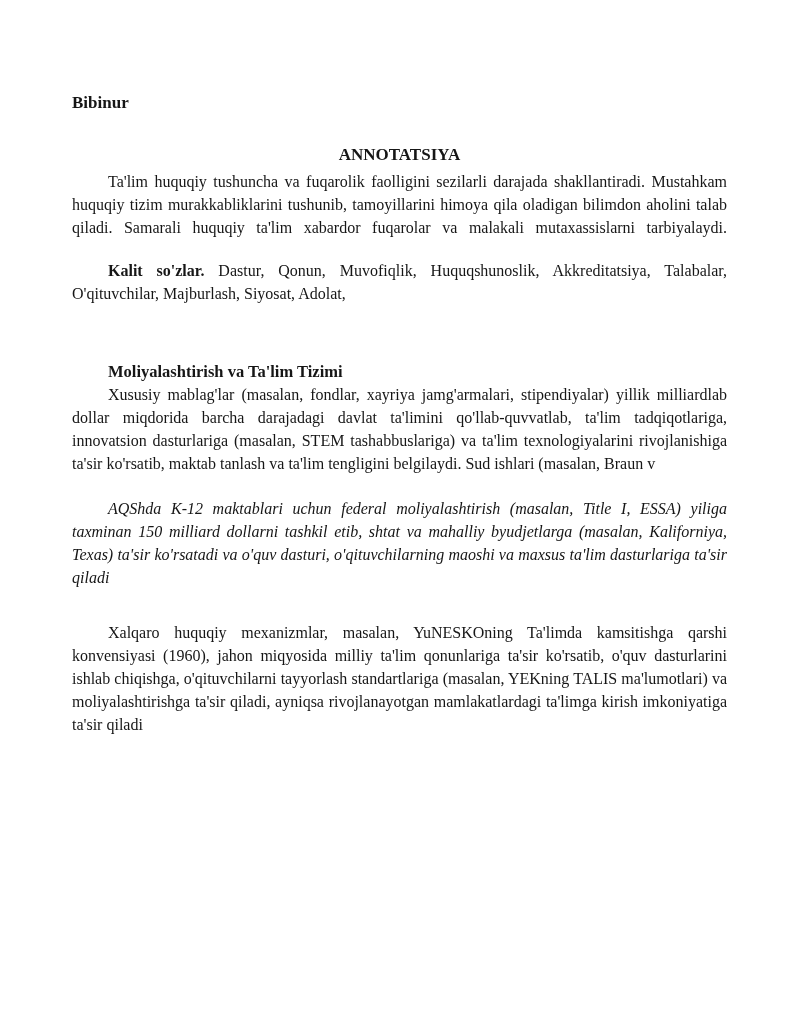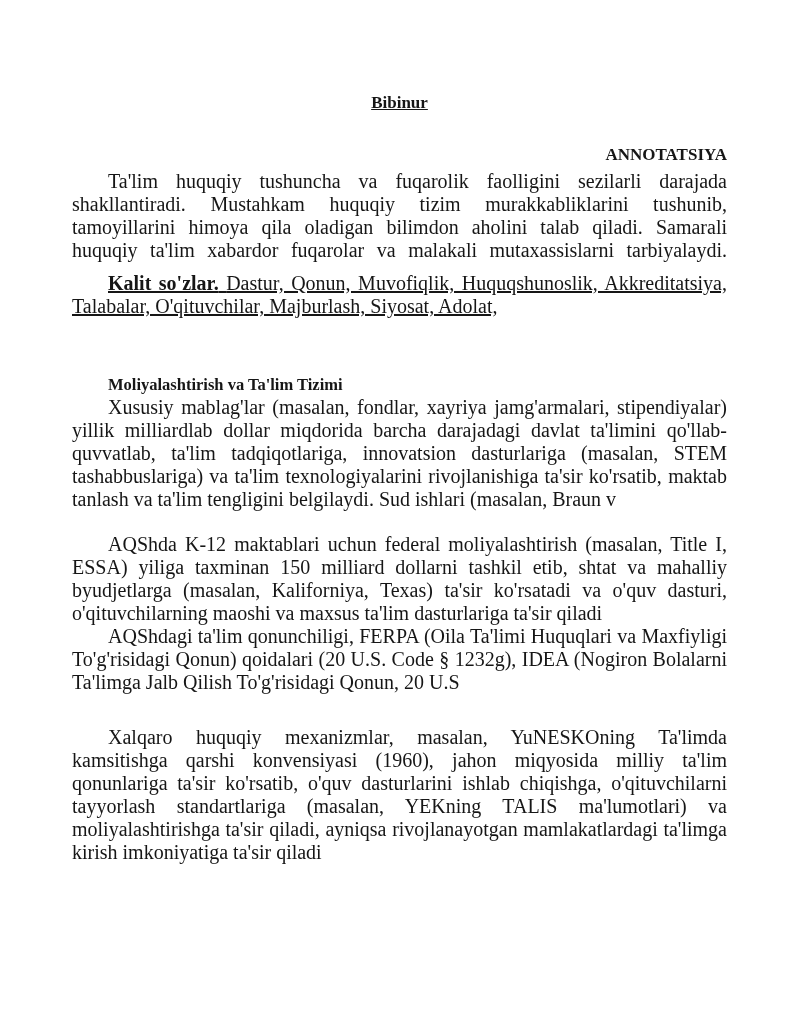--- a/index.html
+++ b/index.html
@@ -25,56 +25,54 @@
   .doc-title {
     font-size: 17px;
     font-weight: bold;
     text-align: center;
     line-height: 23px;
     margin: 0;
   }
   .author {
     font-size: 17px;
     font-weight: bold;
-    text-align: center;
+    text-align: left;
     line-height: 23px;
     margin: 30px 0 0 0;
-    text-decoration: underline;
   }
   .annotation-heading {
     font-size: 17px;
     font-weight: bold;
-    text-align: right;
+    text-align: center;
     line-height: 23px;
     margin: 29px 0 0 0;
   }
   .para {
-    font-size: 20px;
+    font-size: 16px;
     line-height: 23px;
     text-align: justify;
     text-indent: 36px;
     margin: 0;
   }
   .para--justify-last {
     text-align-last: justify;
     margin-top: 4px;
   }
   .para--keywords {
-    margin-top: 10px;
-    text-decoration: underline;
+    margin-top: 20px;
   }
   .section-heading {
     font-size: 16.5px;
     font-weight: bold;
     line-height: 23px;
     text-indent: 36px;
     margin: 0;
   }
   .mt-section-1 { margin-top: 55px; }
-  .mt-para      { margin-top: 22px; }
+  .mt-para      { margin-top: 22px; font-style: italic; }
   .mt-section-2 { margin-top: 75px; }
   .mt-para-sm   { margin-top: 32px; }
   .keywords-label { font-weight: bold; }
 </style>
 </head>
 <body>
 
 <div class="page">
 
 
@@ -86,17 +84,16 @@
 
   <p class="para para--keywords"><span class="keywords-label">Kalit so'zlar.</span> <span>Dastur, Qonun, Muvofiqlik, Huquqshunoslik, Akkreditatsiya, Talabalar, O'qituvchilar, Majburlash, Siyosat, Adolat,</span></p>
 
   <h3 class="section-heading mt-section-1">Moliyalashtirish va Ta'lim Tizimi</h3>
 
   <p class="para">Xususiy mablag'lar (masalan, fondlar, xayriya jamg'armalari, stipendiyalar) yillik milliardlab dollar miqdorida barcha darajadagi davlat ta'limini qo'llab-quvvatlab, ta'lim tadqiqotlariga, innovatsion dasturlariga (masalan, STEM tashabbuslariga) va ta'lim texnologiyalarini rivojlanishiga ta'sir ko'rsatib, maktab tanlash va ta'lim tengligini belgilaydi. Sud ishlari (masalan, Braun v</p>
 
   <p class="para mt-para">AQShda K-12 maktablari uchun federal moliyalashtirish (masalan, Title I, ESSA) yiliga taxminan 150 milliard dollarni tashkil etib, shtat va mahalliy byudjetlarga (masalan, Kaliforniya, Texas) ta'sir ko'rsatadi va o'quv dasturi, o'qituvchilarning maoshi va maxsus ta'lim dasturlariga ta'sir qiladi</p>
 
 
-  <p class="para">AQShdagi ta'lim qonunchiligi, FERPA (Oila Ta'limi Huquqlari va Maxfiyligi To'g'risidagi Qonun) qoidalari (20 U.S. Code § 1232g), IDEA (Nogiron Bolalarni Ta'limga Jalb Qilish To'g'risidagi Qonun, 20 U.S</p>
 
   <p class="para mt-para-sm">Xalqaro huquqiy mexanizmlar, masalan, YuNESKOning Ta'limda kamsitishga qarshi konvensiyasi (1960), jahon miqyosida milliy ta'lim qonunlariga ta'sir ko'rsatib, o'quv dasturlarini ishlab chiqishga, o'qituvchilarni tayyorlash standartlariga (masalan, YEKning TALIS ma'lumotlari) va moliyalashtirishga ta'sir qiladi, ayniqsa rivojlanayotgan mamlakatlardagi ta'limga kirish imkoniyatiga ta'sir qiladi</p>
 
 </div>
 
 </body></html>

